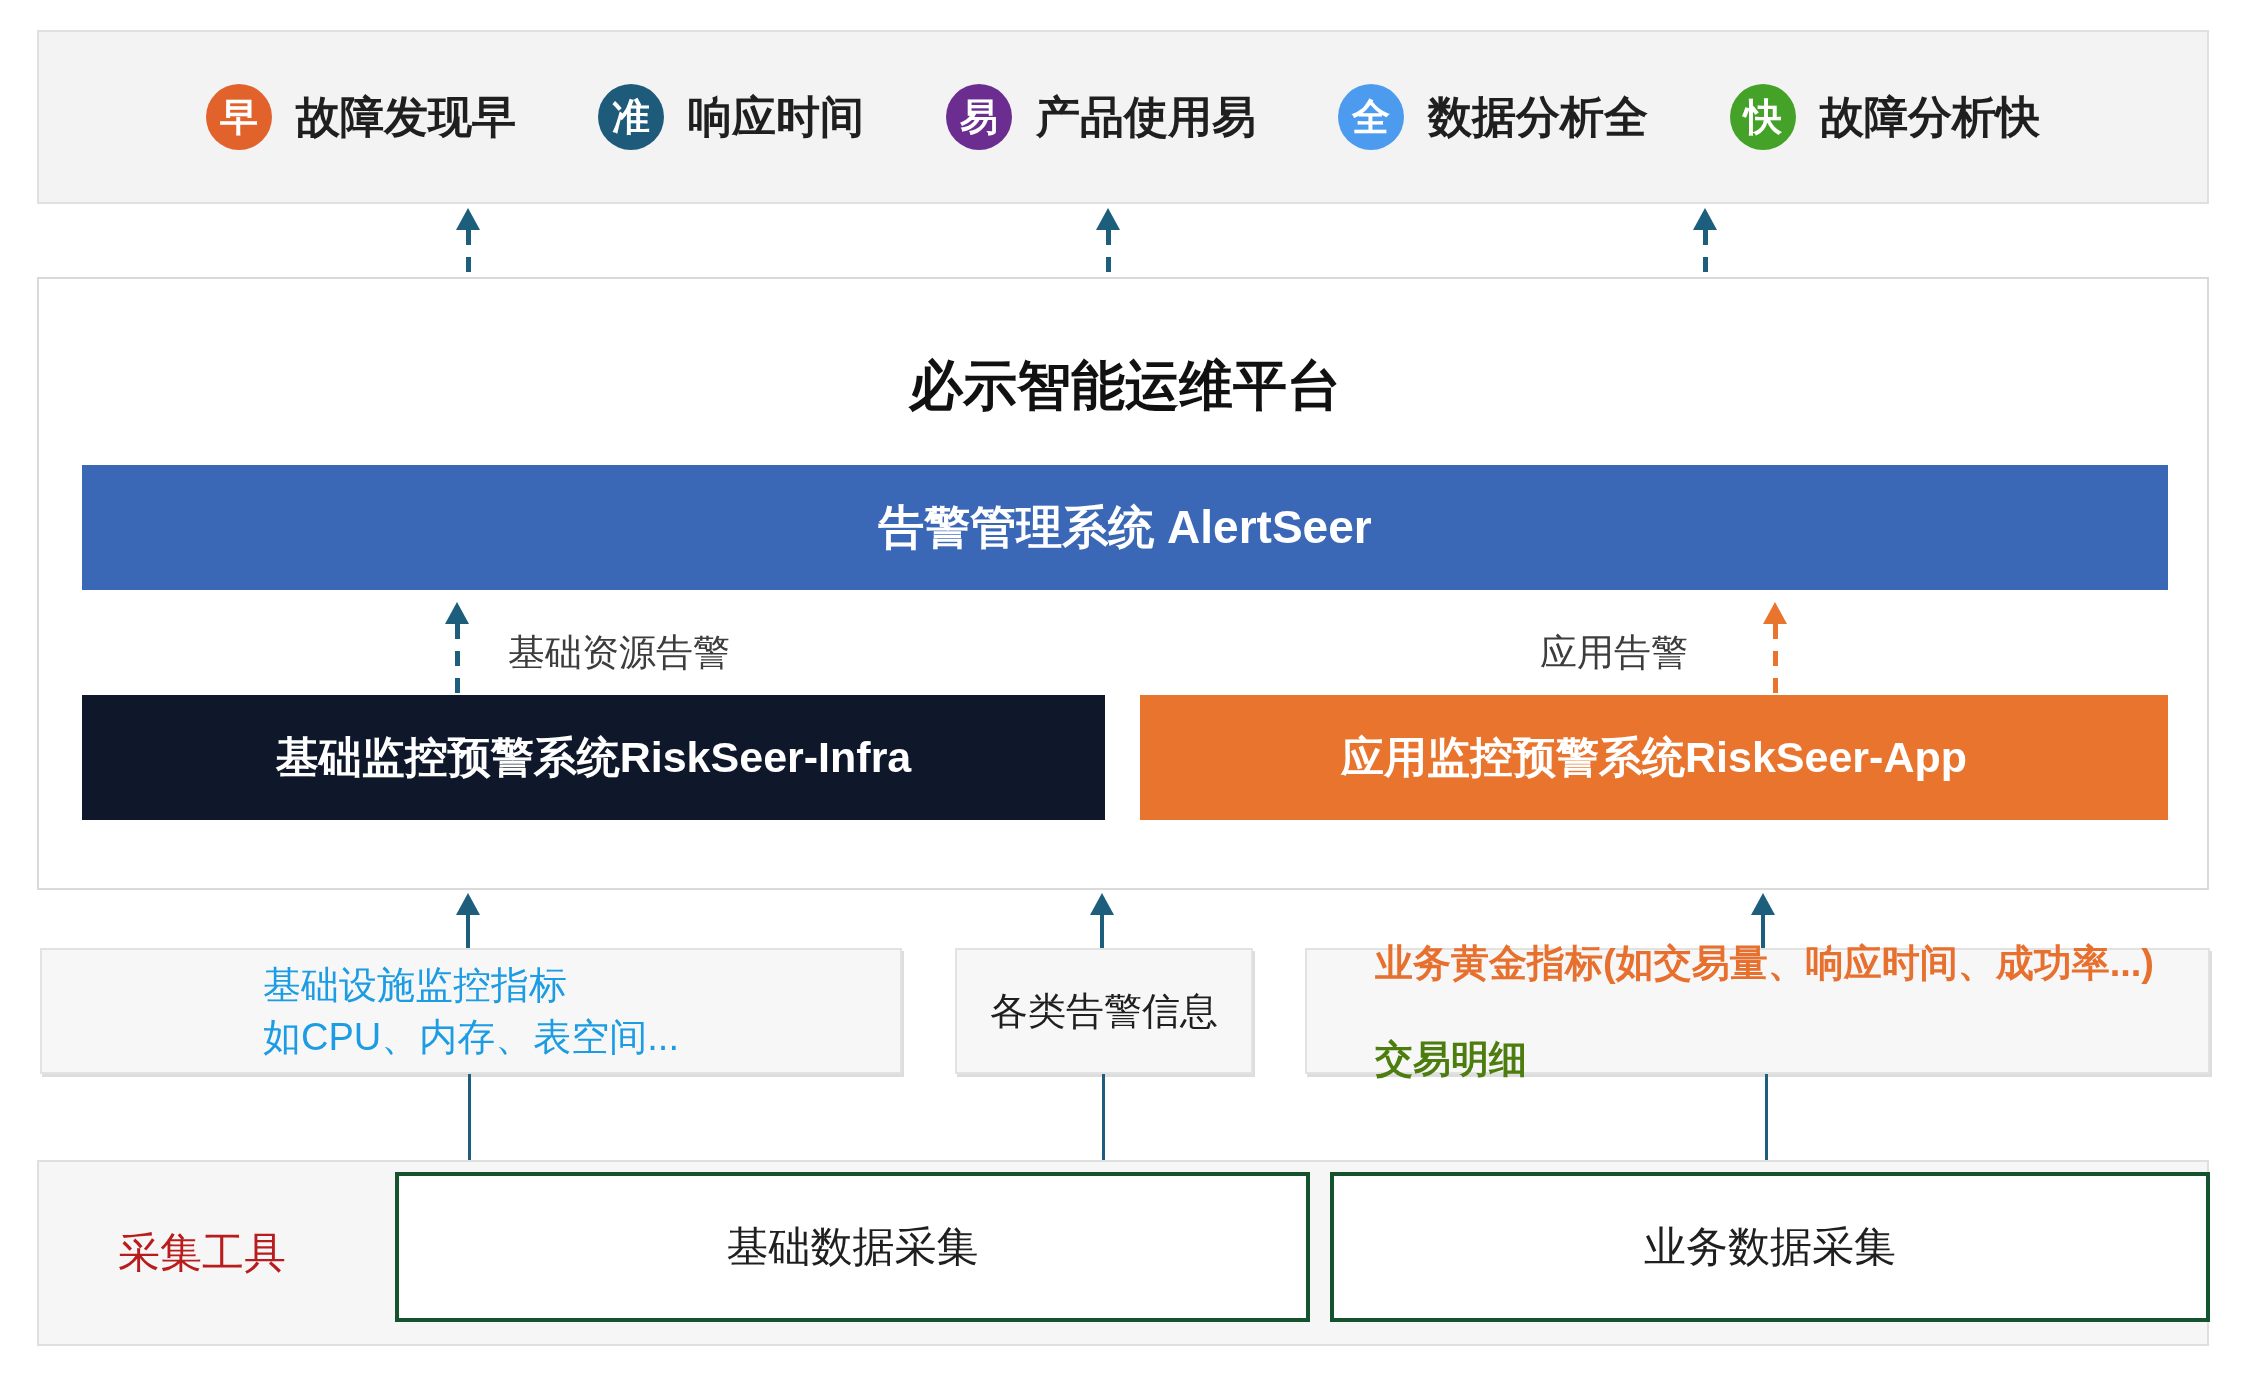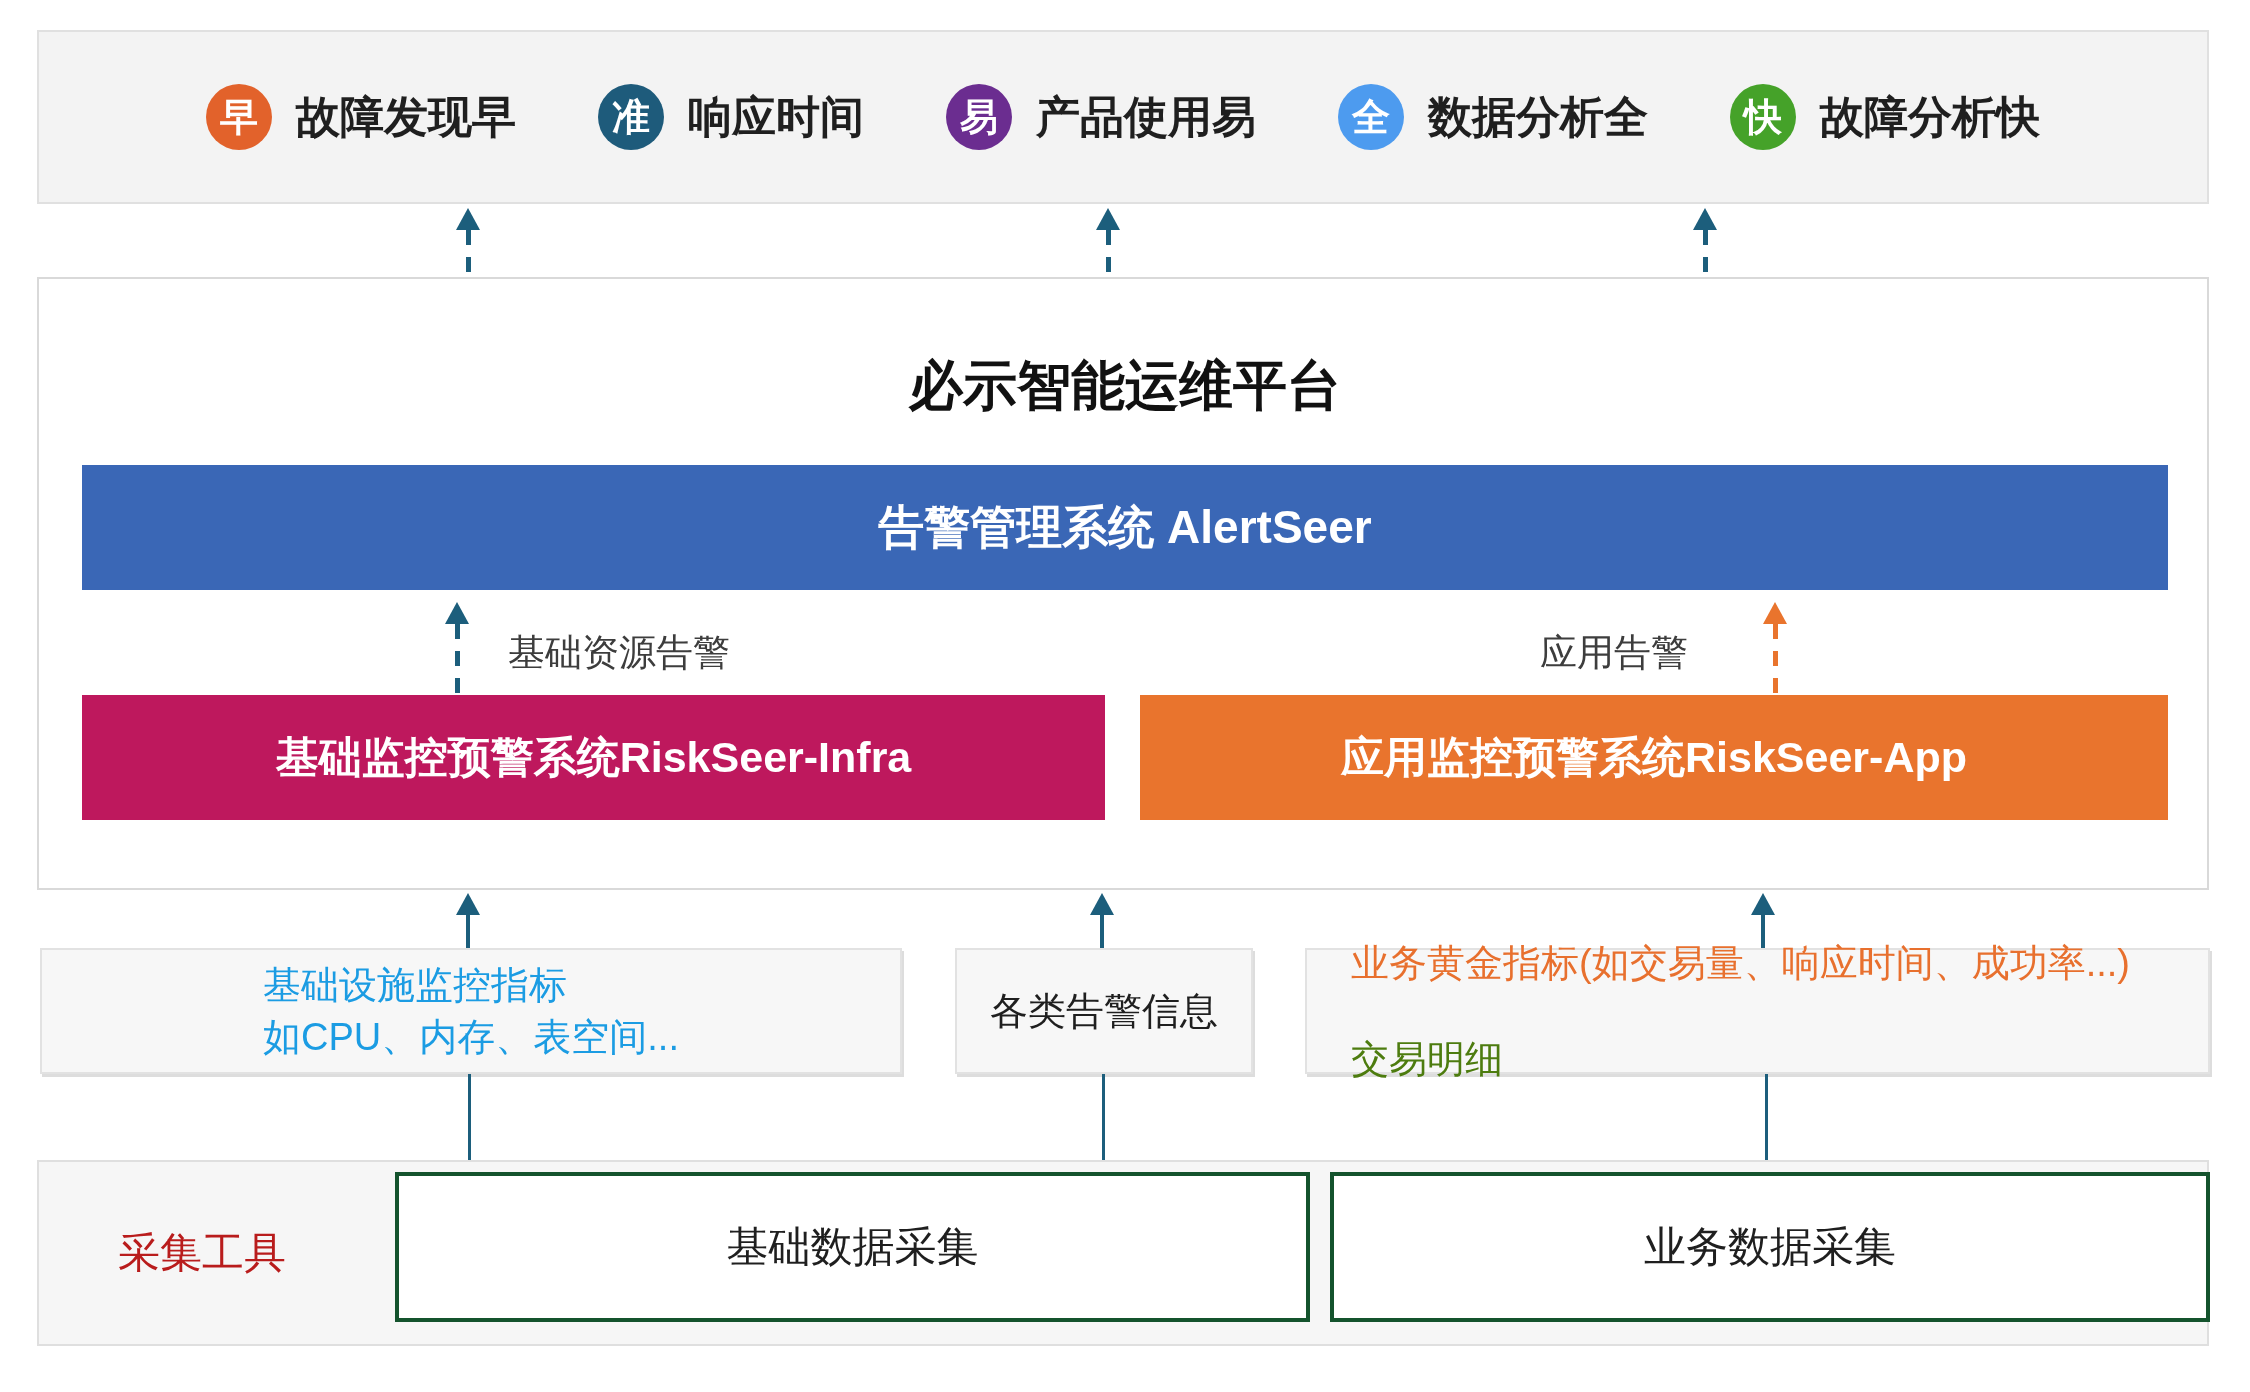--- a/index.html
+++ b/index.html
@@ -37,21 +37,21 @@
   .bar.infra{left:82px;top:695px;width:1023px;height:125px;font-size:43px;font-weight:600;}
   .bar.app{left:1140px;top:695px;width:1028px;height:125px;font-size:43px;font-weight:600;}
   .alert-label{position:absolute;font-size:37px;color:#3d3d3d;white-space:nowrap;}
 
   
   .src-box{position:absolute;top:948px;height:126px;background:#f7f7f7;border:2px solid #e2e2e2;
            box-sizing:border-box;box-shadow:2px 3px 0 #dddddd;display:flex;flex-direction:column;
            justify-content:center;}
   .src-box.infra-metrics{left:40px;width:862px;align-items:center;}
   .src-box.alert-info{left:955px;width:298px;align-items:center;}
-  .src-box.business{left:1305px;width:905px;padding-left:44px;}
+  .src-box.business{left:1305px;width:905px;padding-left:68px;font-weight:bold;}
   .src-text{font-size:38px;line-height:1.38;text-align:left;white-space:nowrap;}
   .src-text.black{color:#1f1f1f;}
 
   
   .collect{position:absolute;left:37px;top:1160px;width:2172px;height:186px;background:#f6f6f6;
            border:2px solid #dfdfdf;box-sizing:border-box;}
   .collect-label{position:absolute;left:118px;top:1160px;height:186px;display:flex;align-items:center;
                  font-size:42px;color:#b91c1c;}
   .collect-box{position:absolute;top:1172px;height:150px;background:#ffffff;border:4px solid #14532d;
                box-sizing:border-box;display:flex;align-items:center;justify-content:center;
@@ -110,21 +110,21 @@
       <div class="line dashed"></div>
   </div>
   <div class="alert-label" style="left:508px;top:628px">基础资源告警</div>
 
   <div class="alert-label" style="left:1540px;top:628px">应用告警</div>
   <div class="arrow orange" style="left:1762px;top:602px;height:91px">
     <div class="head"></div>
       <div class="line dashed"></div>
   </div>
 
-  <div class="bar infra" style="background-color: #be185d;">基础监控预警系统RiskSeer-Infra</div>
+  <div class="bar infra" style="background-color: #0f172a;">基础监控预警系统RiskSeer-Infra</div>
   <div class="bar app" style="background-color: rgb(233, 116, 45);">应用监控预警系统RiskSeer-App</div>
 
   <div class="arrow" style="left:455px;top:893px;height:56px">
     <div class="head"></div>
       <div class="line solid"></div>
   </div>
   <div class="arrow" style="left:1089px;top:893px;height:56px">
     <div class="head"></div>
       <div class="line solid"></div>
   </div>

